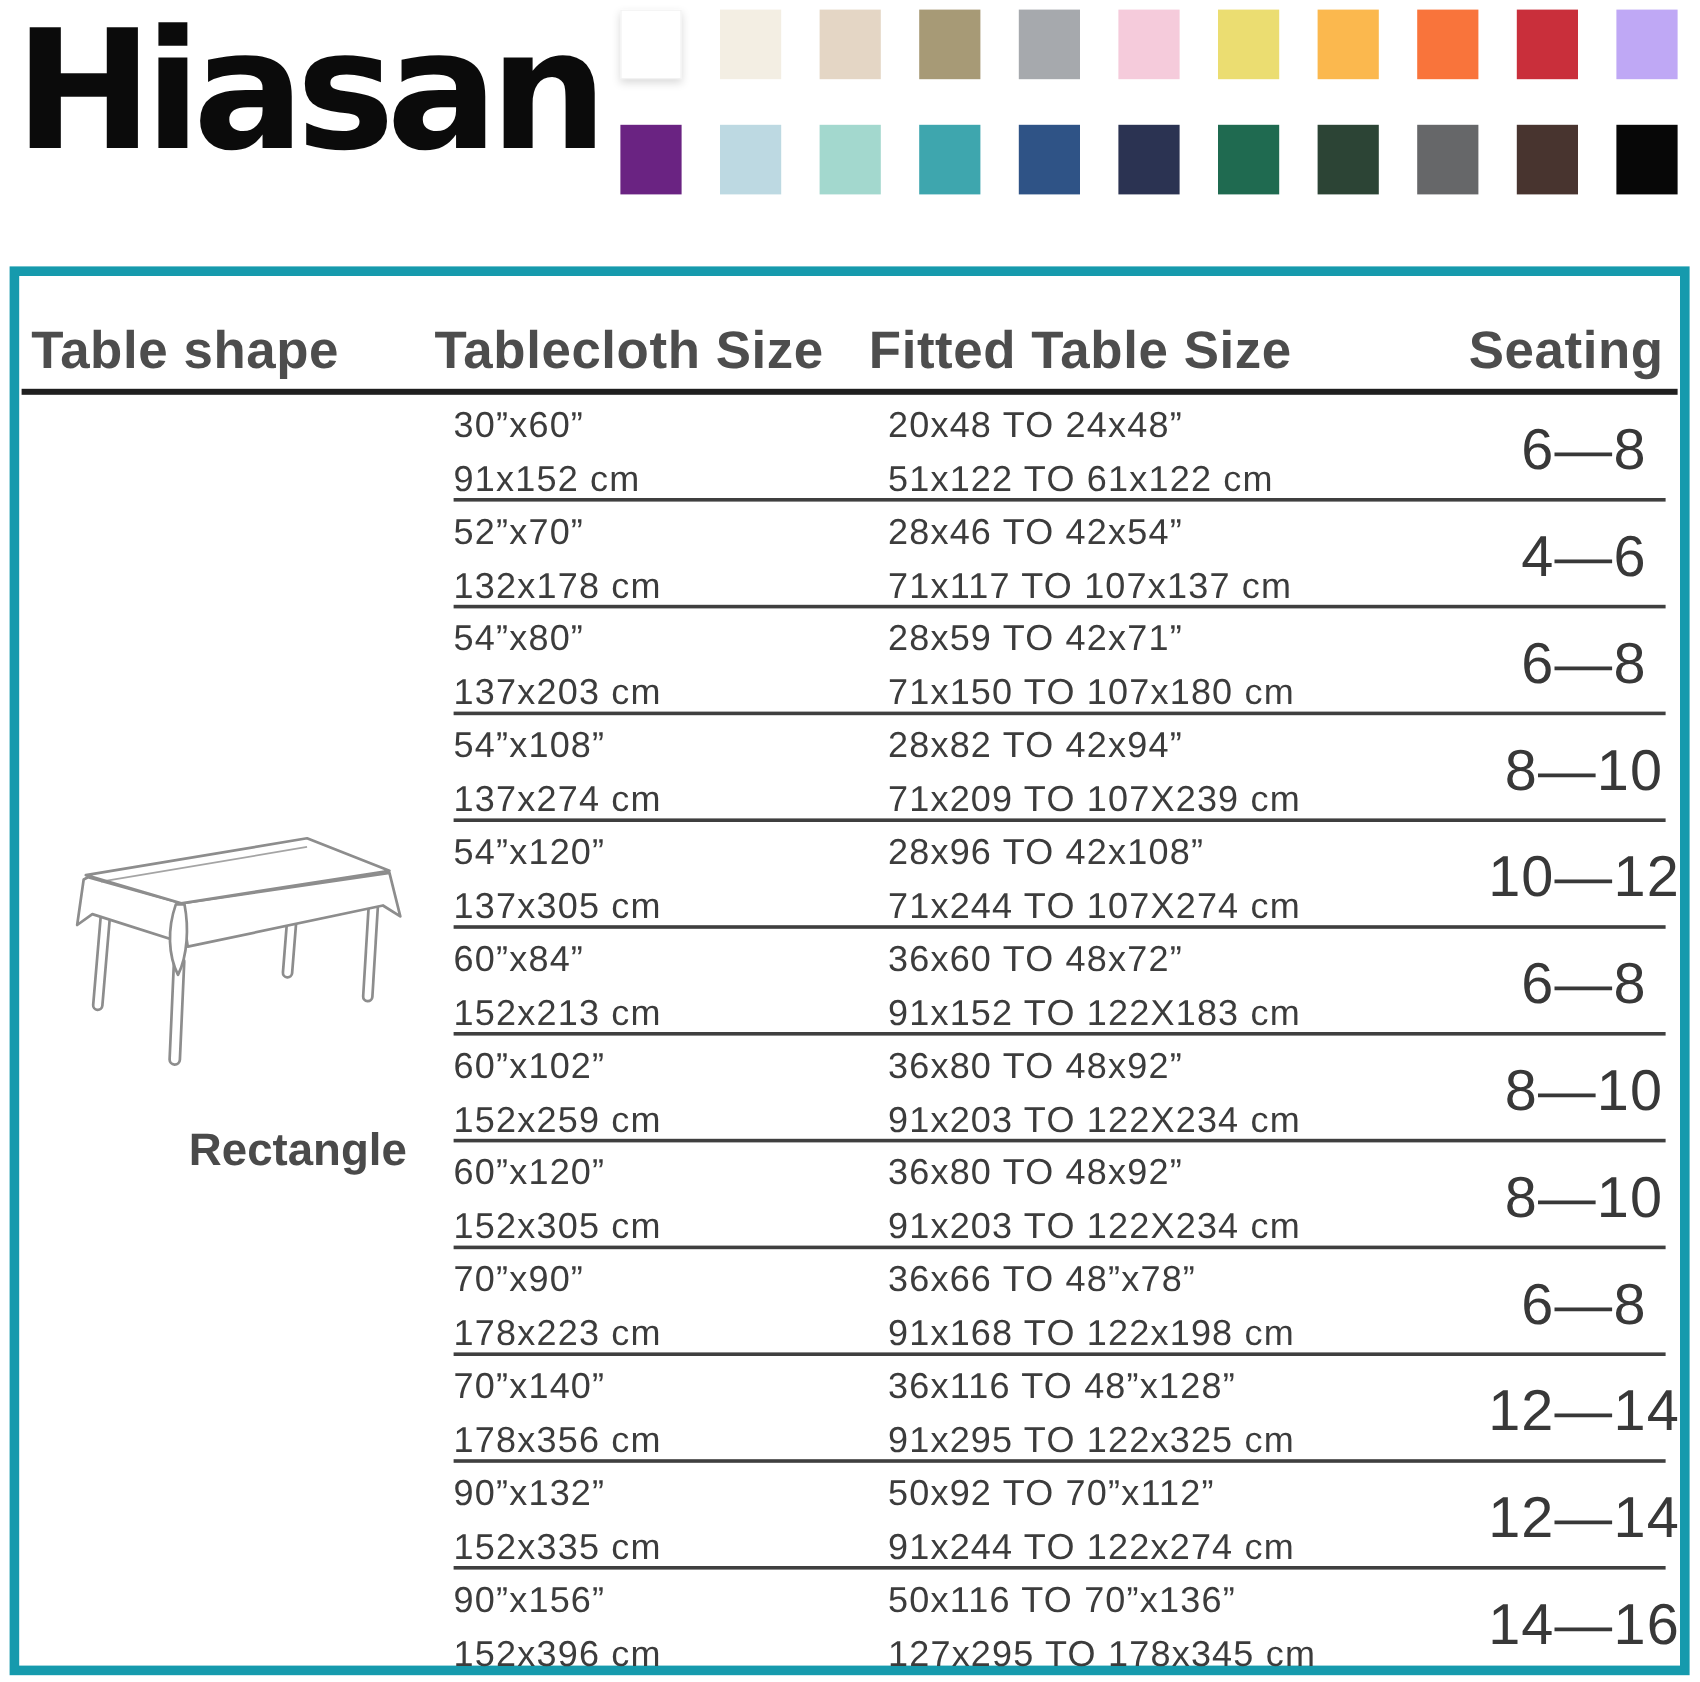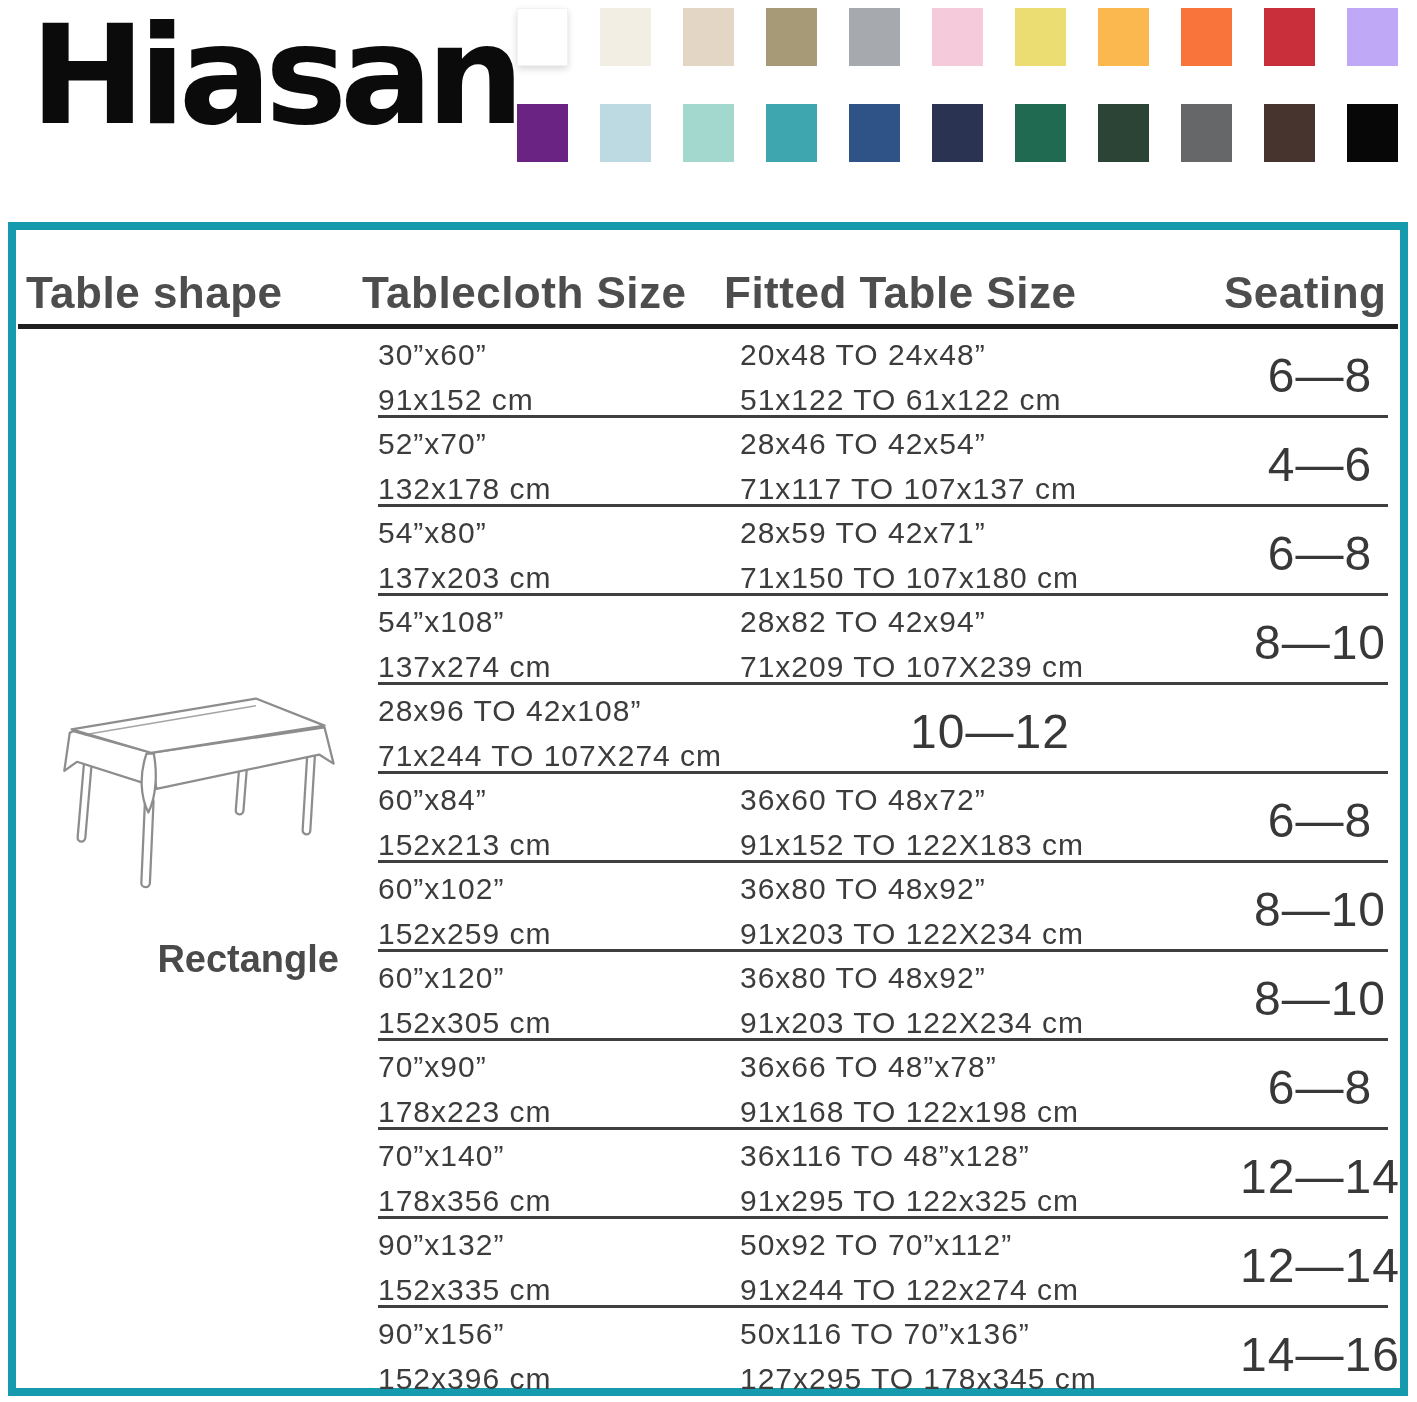--- a/index.html
+++ b/index.html
@@ -6,21 +6,21 @@
   body {
     width:1417px; height:1402px; position:relative; overflow:hidden;
     background:#ffffff; font-family:"Liberation Sans", sans-serif;
   }
 
   
   .brand-logo {
     position:absolute; left:12px; top:16px; height:118px;
     display:flex; align-items:center;
     font-family:"DejaVu Sans", sans-serif; font-weight:bold;
-    font-size:138px; letter-spacing:-7px; color:#0b0b0b; white-space:nowrap;margin-left:18px;
+    font-size:138px; letter-spacing:-7px; color:#0b0b0b; white-space:nowrap;
   }
   .swatch-grid {
     position:absolute; left:517px; top:8px;
     display:grid; grid-template-columns:repeat(11, 51px);
     column-gap:32px; row-gap:38px;
   }
   .swatch { width:51px; height:58px; }
   .swatch-white { box-shadow:0 3px 7px rgba(0,0,0,0.15), 0 0 0 1px #f2f2f2 inset; }
 
   
@@ -192,20 +192,24 @@
     <div class="cell col-fitted">
       <div class="line">28x82 TO 42x94”</div>
       <div class="line">71x209 TO 107X239 cm</div>
     </div>
     <div class="col-seating">
       <span>8—10</span>
     </div>
   </div>
 
   <div class="size-row">
+    <div class="cell col-tablecloth">
+      <div class="line">54”x120”</div>
+      <div class="line">137x305 cm</div>
+    </div>
     <div class="cell col-fitted">
       <div class="line">28x96 TO 42x108”</div>
       <div class="line">71x244 TO 107X274 cm</div>
     </div>
     <div class="col-seating">
       <span>10—12</span>
     </div>
   </div>
 
   <div class="size-row">

